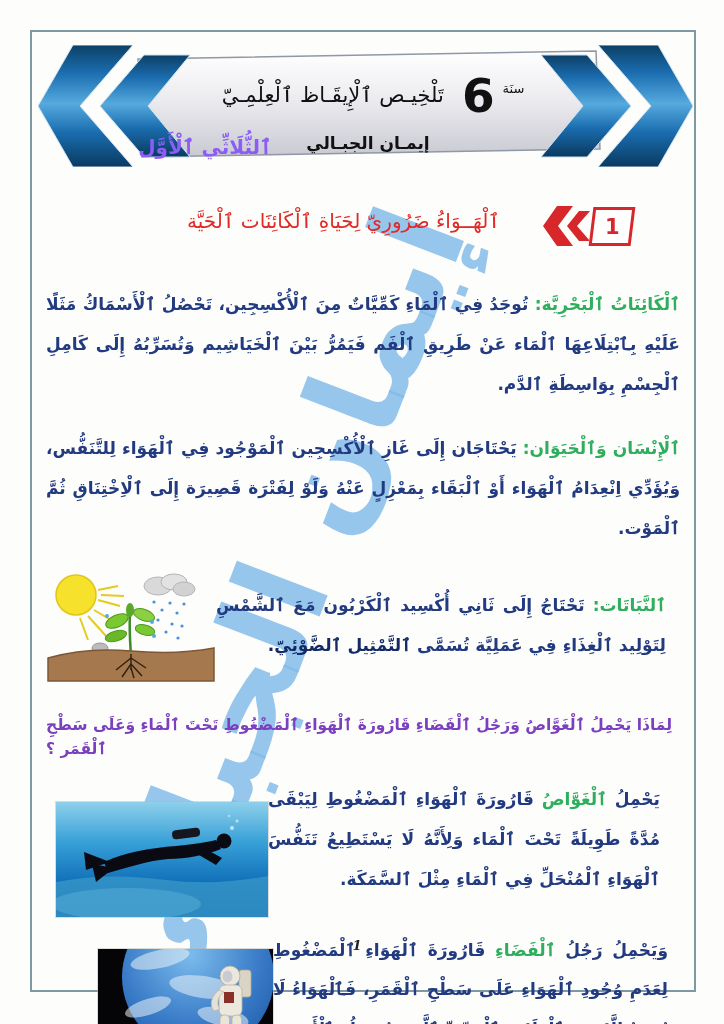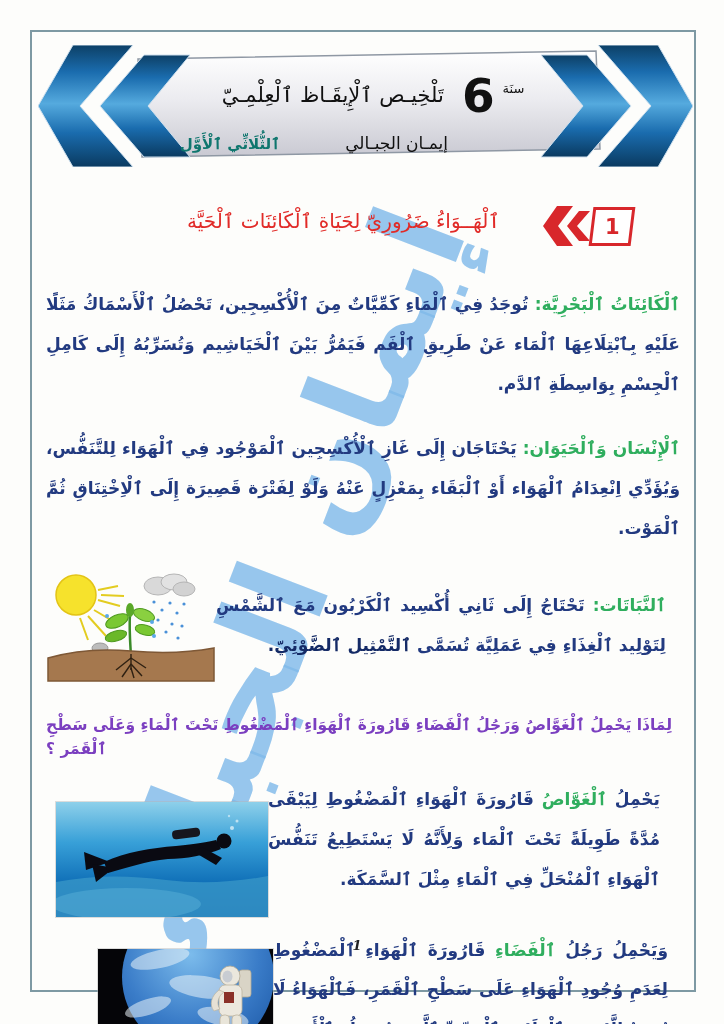--- a/index.html
+++ b/index.html
@@ -26,26 +26,26 @@
   .banner svg{position:absolute;left:0;top:0;}
   .banner-row1{
     position:absolute;left:110px;top:22px;width:450px;height:56px;
     display:flex;flex-direction:row;direction:rtl;align-items:center;justify-content:center;
     gap:8px;color:#111;
   }
   .year-label{font-size:13px;font-weight:normal;align-self:flex-start;margin-top:14px;}
   .year-number{font-size:47px;font-weight:bold;line-height:1;}
   .banner-title{font-size:21px;font-weight:normal;letter-spacing:0px;margin-right:10px;}
   .banner-author{
-    position:absolute;left:250px;top:88px;width:160px;text-align:right;
-    font-size:17px;font-weight:normal;color:#111;direction:rtl;
+    position:absolute;left:250px;top:88px;width:160px;text-align:center;
+    font-size:17px;font-weight:bold;color:#111;direction:rtl;
   }
   .banner-trimester{
-    position:absolute;left:92px;top:90px;width:150px;
-    font-size:15px;font-weight:bold;color:#0f766e;direction:rtl;
+    position:absolute;left:92px;top:90px;width:150px;text-align:center;
+    font-size:20px;font-weight:bold;color:#8b5cf6;direction:rtl;
   }
   
   .section-header{position:relative;height:58px;margin-top:30px;}
   .section-title{
     position:absolute;left:105px;top:12px;width:385px;text-align:center;
     color:#e12a27;font-size:20px;font-weight:normal;direction:rtl;
   }
   .section-arrow{position:absolute;left:497px;top:8px;}
   .section-numbox{
     position:absolute;left:545px;top:10px;width:36px;height:33px;

